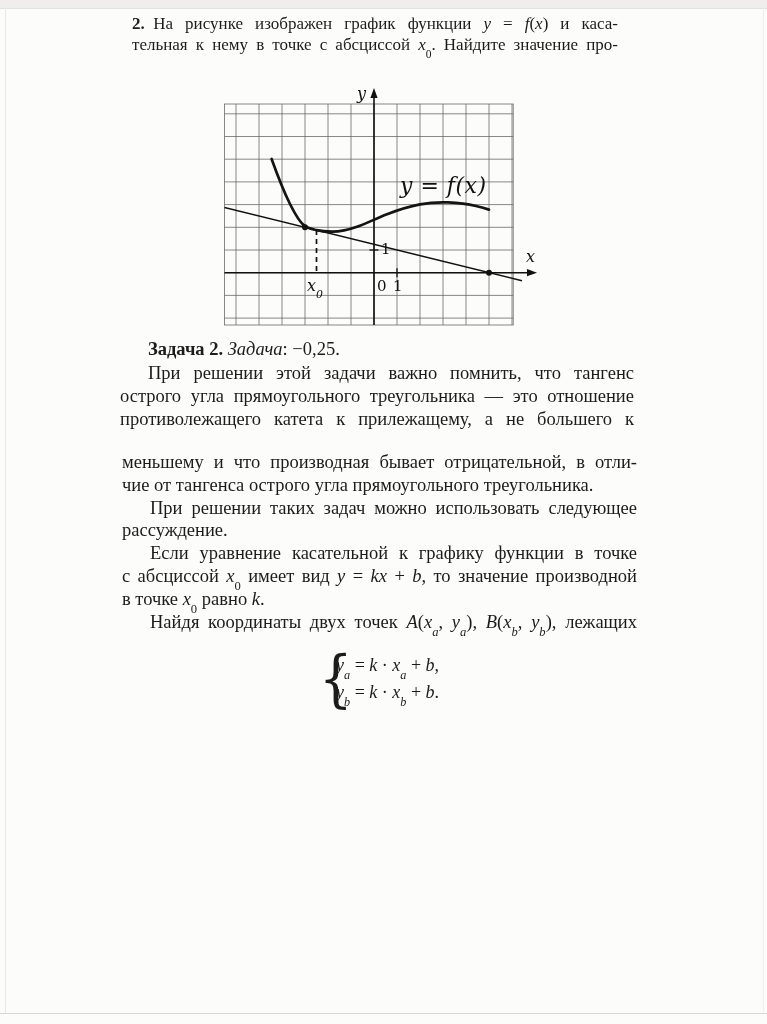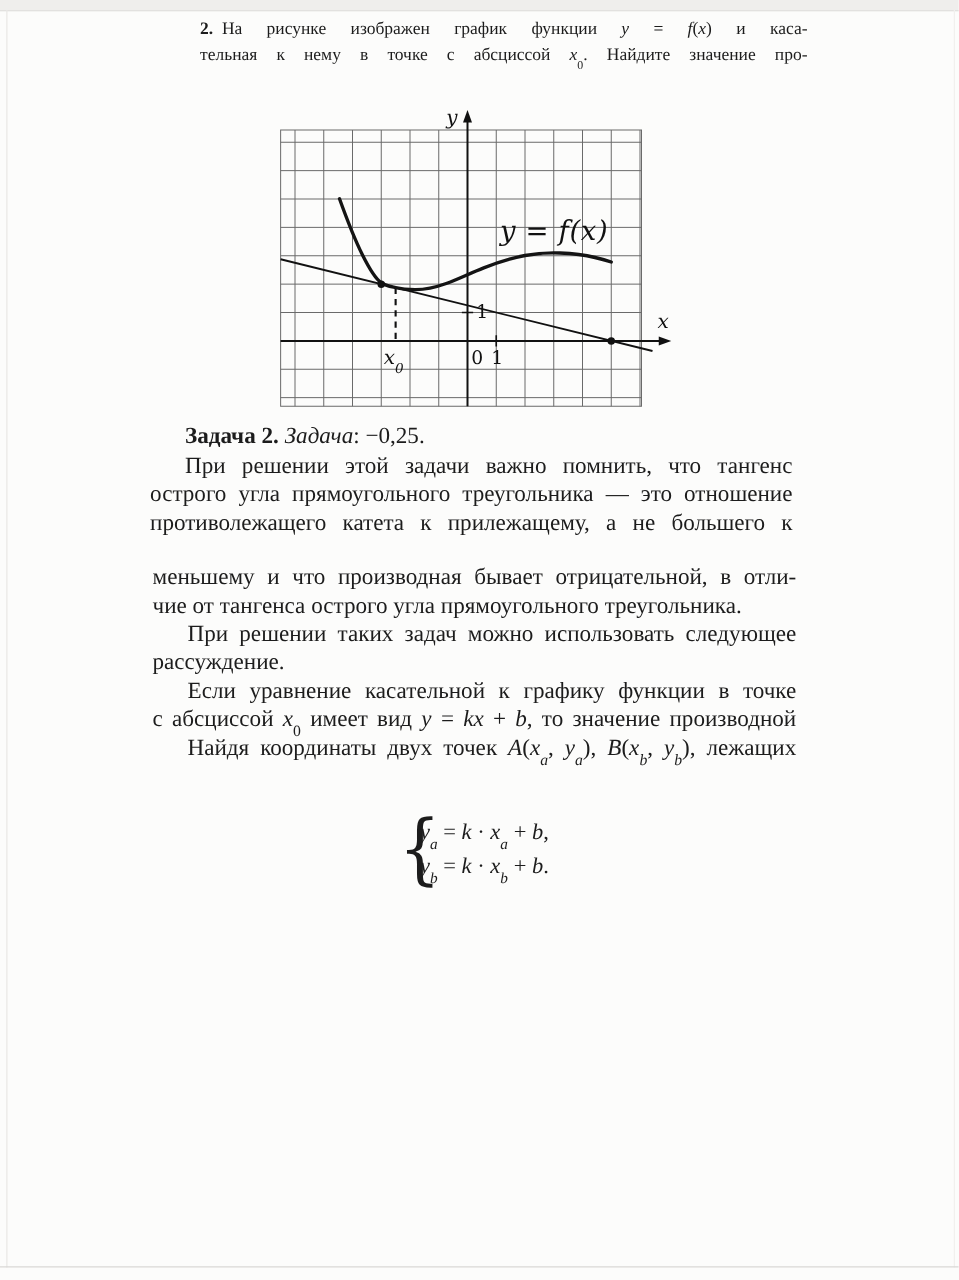--- a/index.html
+++ b/index.html
@@ -15,21 +15,21 @@
   .scan-bottom{position:absolute;left:0;top:1013px;width:767px;height:1px;background:#d9d8d6;}
 
   
   .tl{white-space:normal;}
   .fill{text-align:justify;text-align-last:justify;}
   .ind{text-indent:28px;}
   sub{font-size:68%;line-height:0;position:relative;top:0.28em;}
   i{font-style:italic;}
   b{font-weight:bold;text-align:center;}
 
-  .problem{position:absolute;left:160px;top:13px;width:486px;font-size:14px;line-height:21.4px;}
+  .problem{position:absolute;left:132px;top:13px;width:486px;font-size:17px;line-height:21.4px;}
   .answer{position:absolute;left:120px;top:338px;width:514px;font-size:18.5px;line-height:23px;}
   .para1{position:absolute;left:120px;top:362px;width:514px;font-size:18.5px;line-height:23.2px;}
   .para2{position:absolute;left:122px;top:451px;width:515px;font-size:18.5px;line-height:22.8px;}
 
   .system{position:absolute;left:319px;top:652px;height:60px;}
   .system .brace{
     position:absolute;left:0;top:-4px;width:16px;
     font-size:62px;line-height:62px;font-family:"DejaVu Serif",serif;
     transform:scaleX(.85);transform-origin:left center;color:#1c1c1c;
   }
@@ -133,20 +133,21 @@
     <div class="tl fill">острого угла прямоугольного треугольника — это отношение</div>
     <div class="tl fill">противолежащего катета к прилежащему, а не большего к</div>
   </div>
 <div class="para2">
     <div class="tl fill">меньшему и что производная бывает отрицательной, в отли-</div>
     <div class="tl">чие от тангенса острого угла прямоугольного треугольника.</div>
     <div class="tl ind fill">При решении таких задач можно использовать следующее</div>
     <div class="tl">рассуждение.</div>
     <div class="tl ind fill">Если уравнение касательной к графику функции в точке</div>
     <div class="tl fill">с абсциссой <i>x</i><sub>0</sub> имеет вид <i>y</i> = <i>kx</i> + <i>b</i>, то значение производной</div>
+    <div class="tl">в точке <i>x</i><sub>0</sub> равно <i>k</i>.</div>
     <div class="tl ind fill">Найдя координаты двух точек <i>A</i>(<i>x</i><sub><i>a</i></sub>, <i>y</i><sub><i>a</i></sub>), <i>B</i>(<i>x</i><sub><i>b</i></sub>, <i>y</i><sub><i>b</i></sub>), лежащих</div>
   </div>
 
 <div class="system">
   <div class="brace">{</div>
   <div class="eqs">
       <div class="tl"><i>y</i><sub><i>a</i></sub> = <i>k</i> · <i>x</i><sub><i>a</i></sub> + <i>b</i>,</div>
       <div class="tl"><i>y</i><sub><i>b</i></sub> = <i>k</i> · <i>x</i><sub><i>b</i></sub> + <i>b</i>.</div>
     </div>
 </div>

